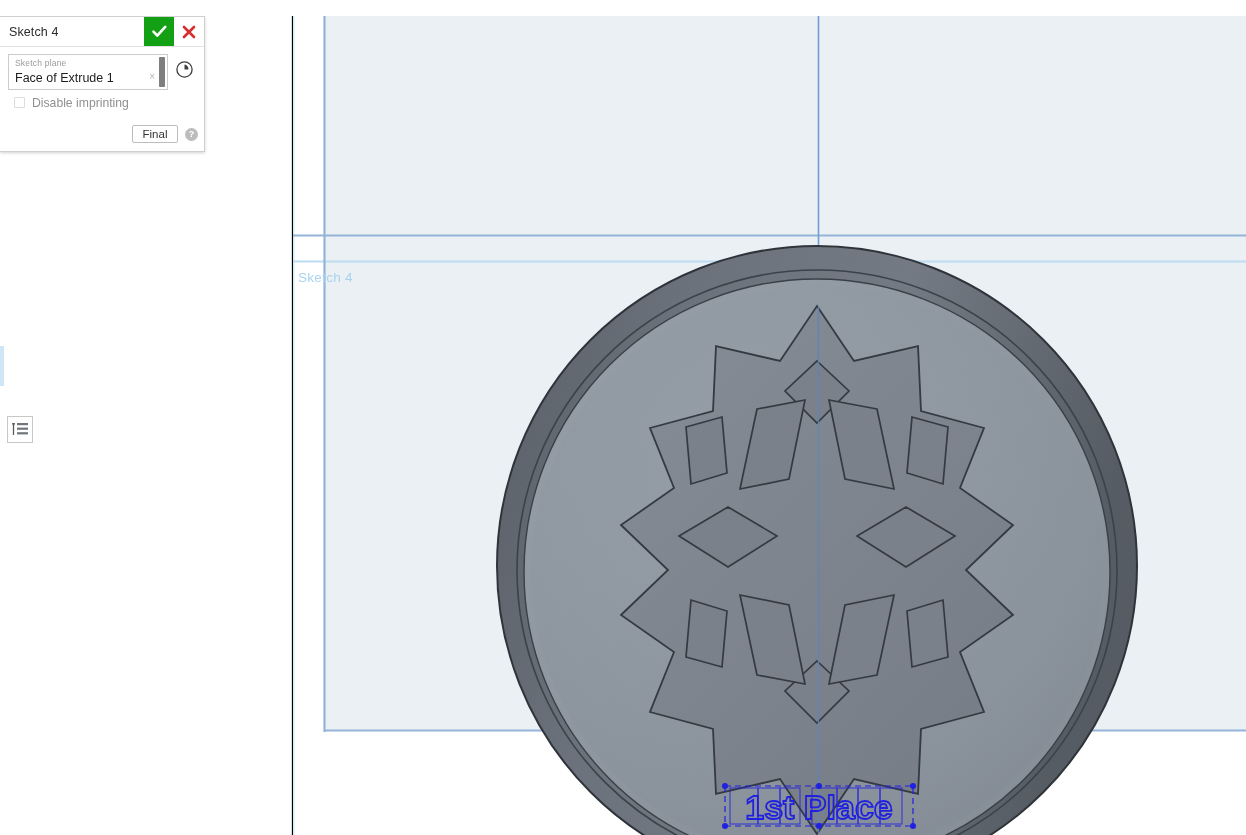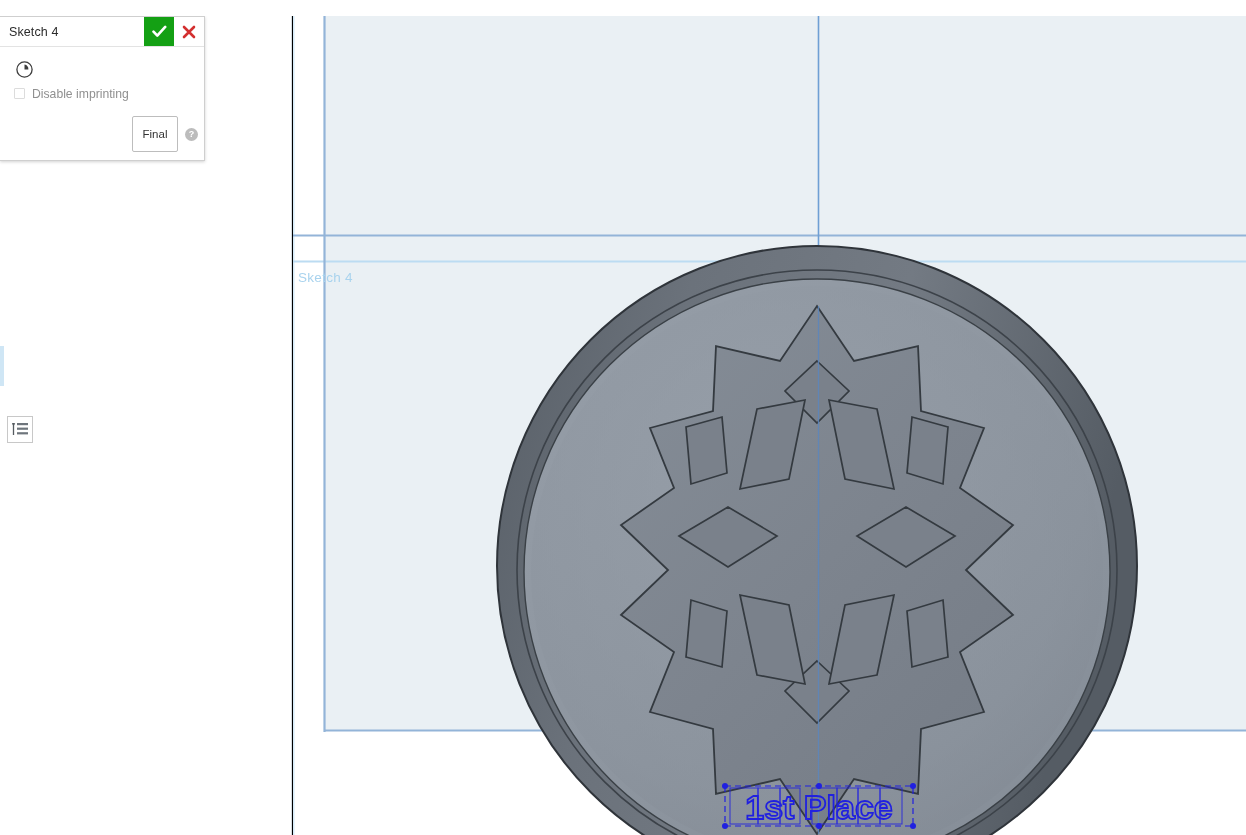--- a/index.html
+++ b/index.html
@@ -170,21 +170,21 @@
 
   .dlg-footer {
     display: flex;
     align-items: center;
     justify-content: flex-end;
     padding: 6px 6px 8px 8px;
     gap: 7px;
   }
   .final-btn {
     min-width: 46px;
-    height: 36px;
+    height: 18px;
     border: 1px solid #bdbdbd;
     border-radius: 2px;
     background: #ffffff;
     font-size: 11.5px;
     color: #333333;
     display: flex; align-items: center; justify-content: center;
     padding: 0 8px;
     cursor: pointer;
   }
   .help-icon {
@@ -249,20 +249,26 @@
       <div class="btn-cancel">
         <svg width="14" height="14" viewBox="0 0 14 14">
           <path d="M2 2 L12 12 M12 2 L2 12" stroke="#d32f2f" stroke-width="2.6" fill="none" stroke-linecap="round"></path>
         </svg>
       </div>
     </div>
 
     <div class="dlg-body">
 
       <div class="field-row">
+        <div class="qfield">
+          <div class="qfield-label">Sketch plane</div>
+          <div class="qfield-value">Face of Extrude 1</div>
+          <div class="qfield-clear">×</div>
+          <div class="qfield-scroll"></div>
+        </div>
 
         <div class="history-icon">
           <svg width="19" height="19" viewBox="0 0 19 19">
             <circle cx="9.5" cy="9.5" r="7.6" stroke="#3d3d3d" stroke-width="1.3" fill="none"></circle>
             <path d="M9.5 4.6 L9.5 9.5 L13.4 9.5 A4.9 4.9 0 0 0 9.5 4.6 Z" fill="#3d3d3d"></path>
           </svg>
         </div>
       </div>
 
       <div class="cbrow">

